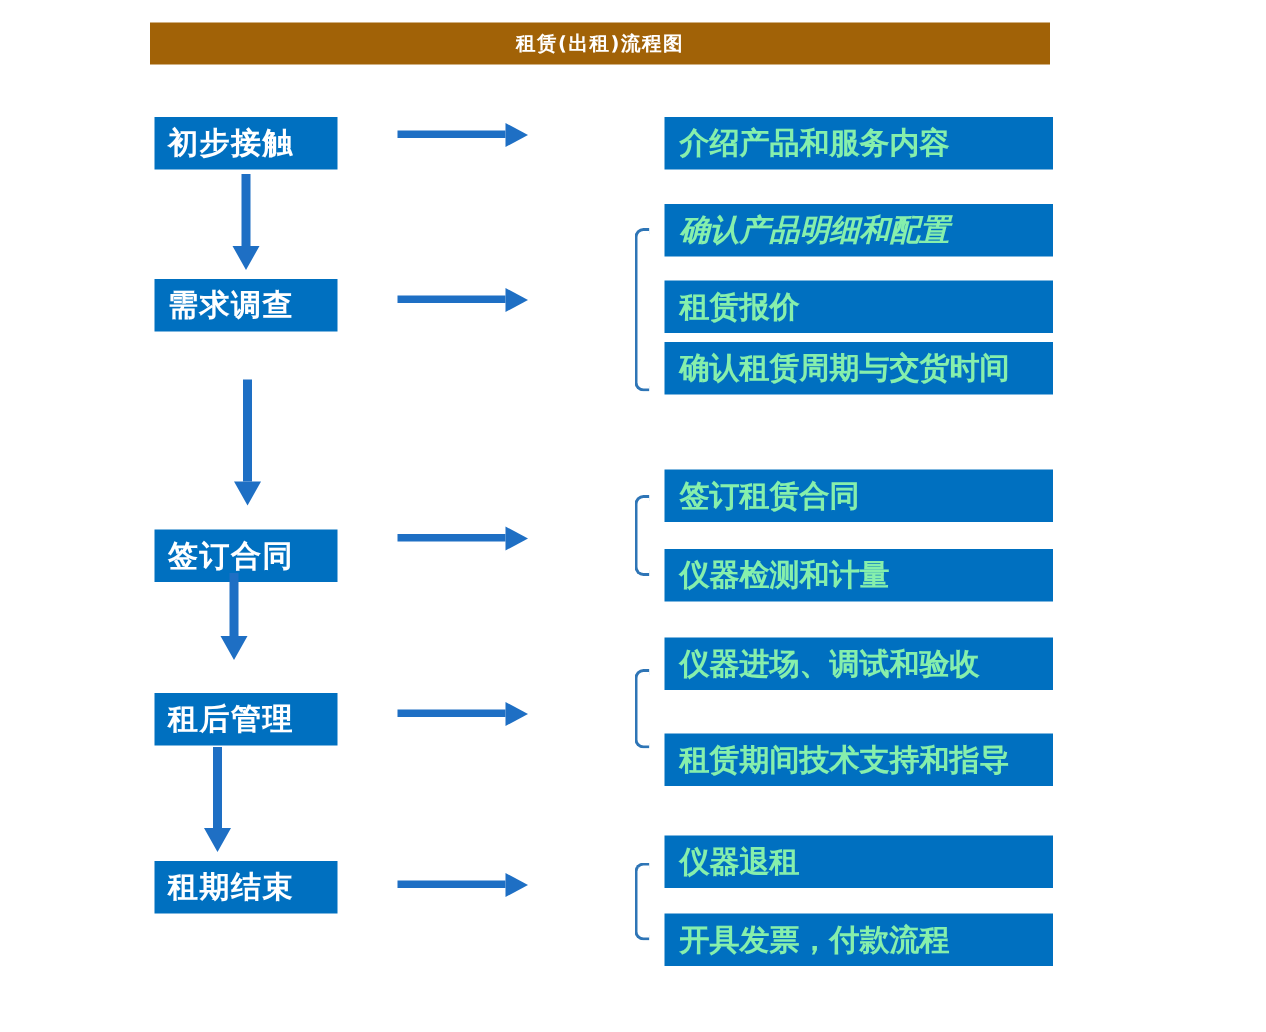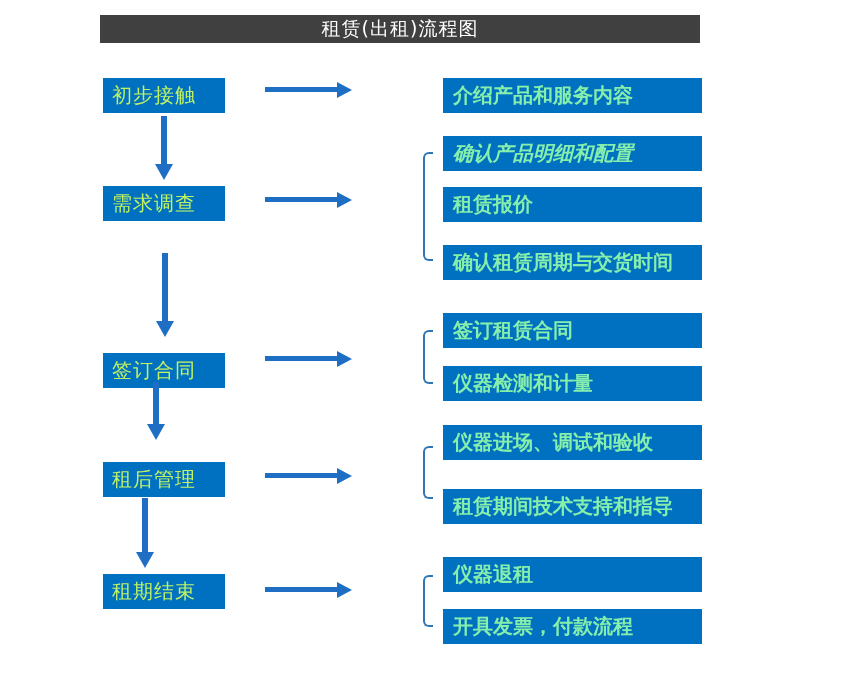--- a/index.html
+++ b/index.html
@@ -12,37 +12,37 @@
     position: relative;
     width: 844px;
     height: 688px;
     background: #ffffff;
     overflow: hidden;
   }
   .titlebar {
     position: absolute;
     left: 100px; top: 15px;
     width: 600px; height: 28px;
-    background: #404040;
+    background: #a16207;
     color: #ffffff;
-    font-size: 19px;
-    font-weight: normal;
+    font-size: 13px;
+    font-weight: bold;
     display: flex;
     align-items: center;
     justify-content: center;
     letter-spacing: 1px;
   }
   .lbox {
     position: absolute;
     left: 103px;
     width: 122px; height: 35px;
     background: #0070C0;
-    color: #bef264;
+    color: #ffffff;
     font-size: 20px;
-    font-weight: normal;
+    font-weight: bold;
     display: flex;
     align-items: center;
     padding-left: 9px;
     box-sizing: border-box;
     letter-spacing: 1px;
   }
   .rbox {
     position: absolute;
     left: 443px;
     width: 259px; height: 35px;
@@ -124,21 +124,21 @@
 
   <div class="bracket" style="top:152px; height:109px;"></div>
   <div class="bracket" style="top:330px; height:54px;"></div>
   <div class="bracket" style="top:446px; height:53px;"></div>
   <div class="bracket" style="top:575px; height:52px;"></div>
 
   <div class="rbox" style="top:78px;">介绍产品和服务内容</div>
 
   <div class="rbox" style="top:136px;font-style:italic;">确认产品明细和配置</div>
   <div class="rbox" style="top:187px;">租赁报价</div>
-  <div class="rbox" style="top:245px;">确认租赁周期与交货时间</div>
+  <div class="rbox" style="top:228px;">确认租赁周期与交货时间</div>
 
   <div class="rbox" style="top:313px;text-align:right;">签订租赁合同</div>
   <div class="rbox" style="top:366px;">仪器检测和计量</div>
 
   <div class="rbox" style="top:425px;">仪器进场、调试和验收</div>
   <div class="rbox" style="top:489px;">租赁期间技术支持和指导</div>
 
   <div class="rbox" style="top:557px;">仪器退租</div>
   <div class="rbox" style="top:609px;">开具发票，付款流程</div>
 

